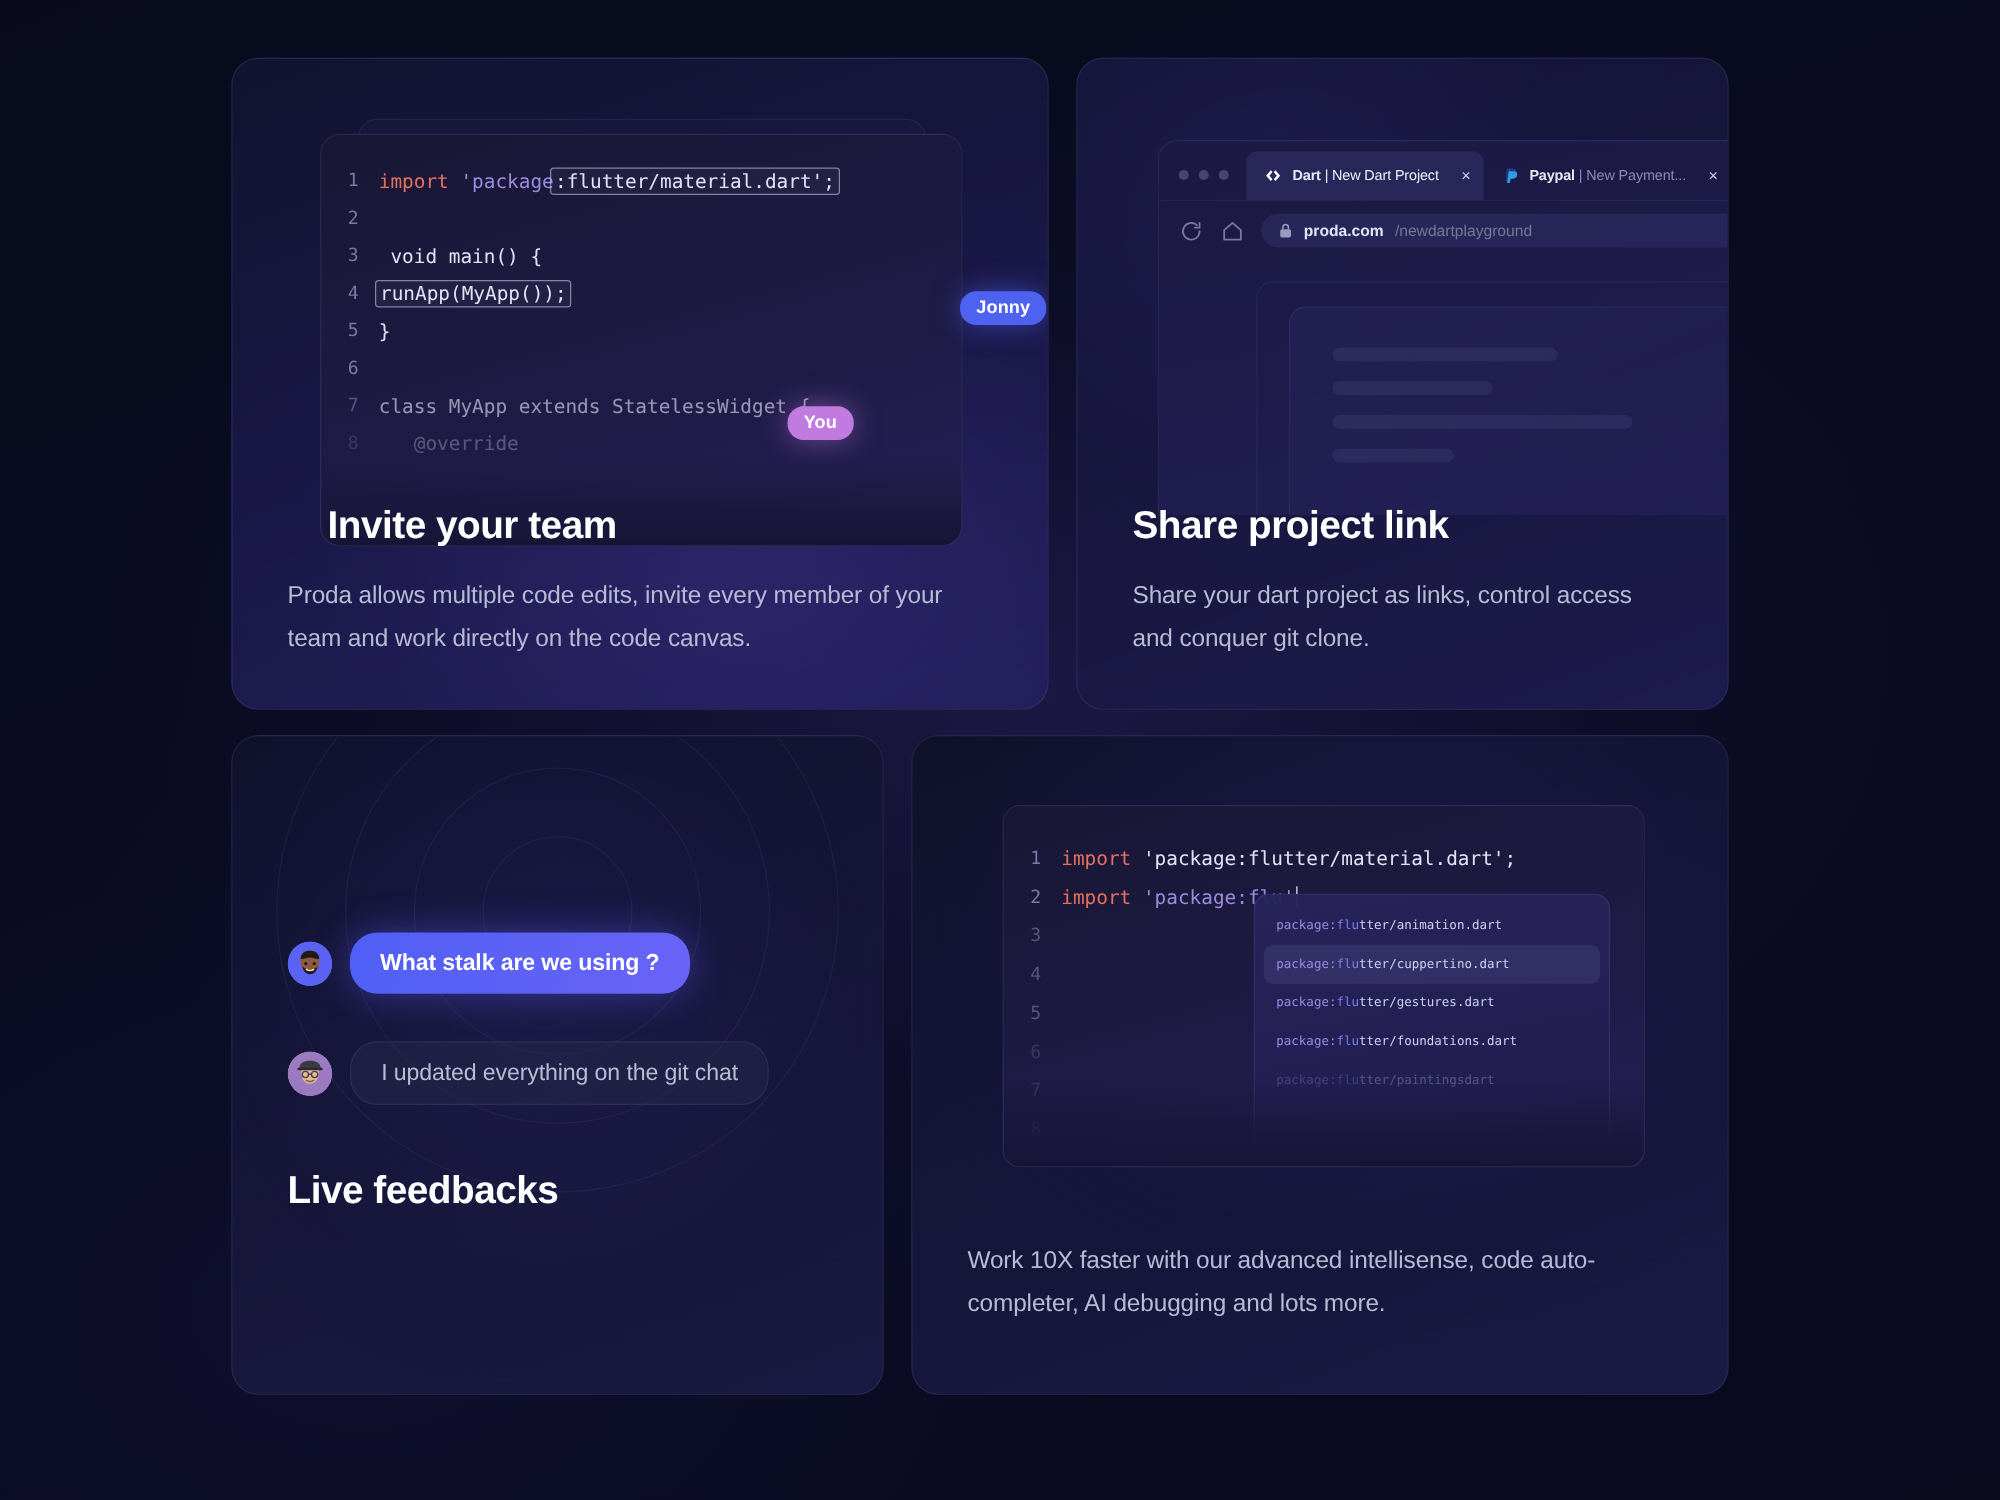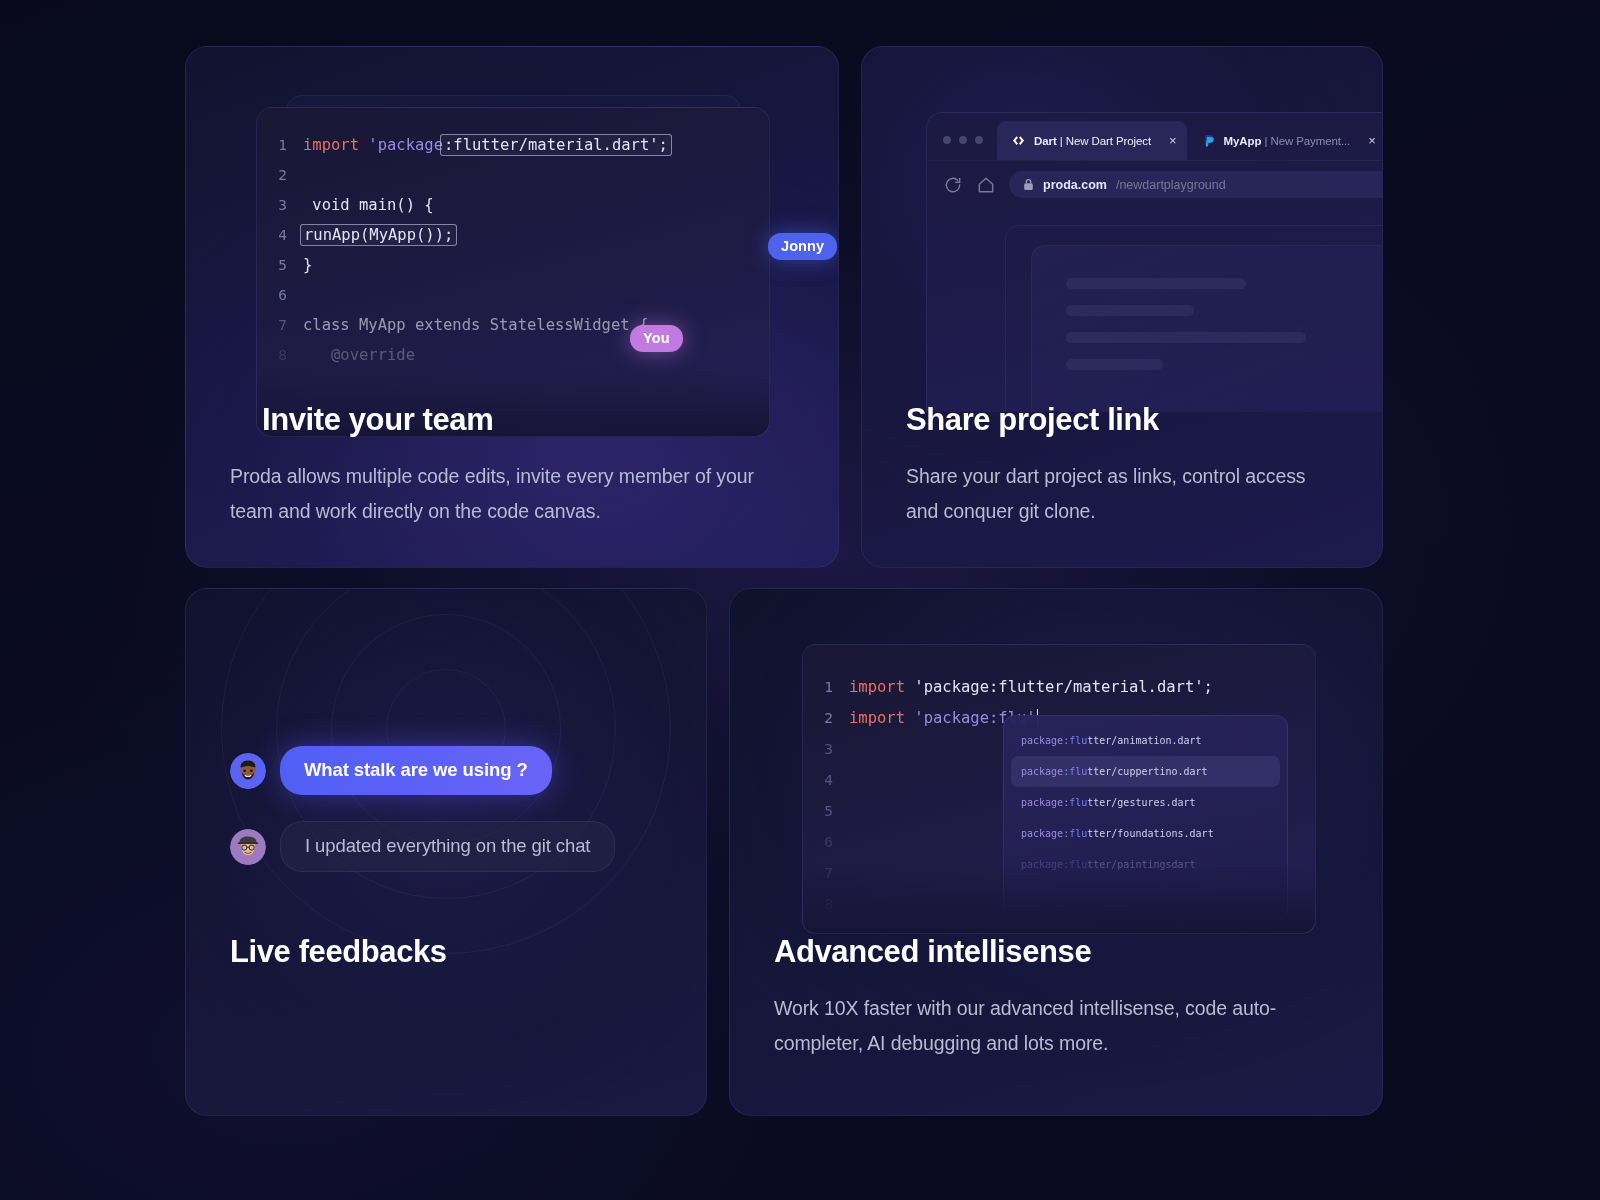--- a/index.html
+++ b/index.html
@@ -375,21 +375,21 @@
             </svg>
             <span class="tab-title"><strong>Dart</strong><span> | New Dart Project</span></span>
             <span class="tab-close">×</span>
           </div>
 
           <div class="br-tab inactive">
             <svg class="favicon" viewBox="0 0 24 24">
               <path d="M7.2 3 h7.1 c3.6 0 5.6 1.9 5 5.2 c-0.6 3.4 -3.2 5.2 -6.8 5.2 h-2.4 l-1 5.6 h-3.6 Z" fill="#1b3a8c"></path>
               <path d="M9.6 6.3 h6.4 c3.3 0 5.1 1.8 4.5 4.9 c-0.6 3.2 -3 4.9 -6.3 4.9 h-2.2 l-1 5.4 h-3.4 Z" fill="#2d9fe0"></path>
             </svg>
-            <span class="tab-title"><strong>MyApp</strong><span> | New Payment...</span></span>
+            <span class="tab-title"><strong>Paypal</strong><span> | New Payment...</span></span>
             <span class="tab-close">×</span>
           </div>
         </div>
 
         <div class="br-urlrow">
           <svg class="br-icon" viewBox="0 0 24 24" fill="none" stroke="#c7c8e2" stroke-width="1.7" stroke-linecap="round">
             <path d="M20 12 a8 8 0 1 1 -2.6 -5.9"></path>
             <path d="M20 4 v4.6 h-4.6"></path>
           </svg>
           <svg class="br-icon" viewBox="0 0 24 24" fill="none" stroke="#c7c8e2" stroke-width="1.7" stroke-linejoin="round">
@@ -439,21 +439,21 @@
             <path d="M10.5 14 c0 -4.4 3.3 -6.5 7.5 -6.5 s7.5 2.1 7.5 6.5 c-2.1 0.9 -4.6 -1 -7.5 -1 s-5.4 1.9 -7.5 1 z" fill="#241a14"></path>
             <circle cx="14.6" cy="17.8" r="1.25" fill="#1c1410"></circle>
             <circle cx="21.4" cy="17.8" r="1.25" fill="#1c1410"></circle>
             <path d="M11.8 20 q1.4 6.4 6.2 6.4 q4.8 0 6.2 -6.4 q-2.4 2.6 -6.2 2.6 q-3.8 0 -6.2 -2.6 z" fill="#241a14"></path>
             <path d="M15.2 22.6 q2.8 1.6 5.6 0" stroke="#f2e3d8" stroke-width="1.3" fill="none" stroke-linecap="round"></path>
           </svg>
         </div>
         <div class="bubble accent">What stalk are we using ?</div>
       </div>
 
-      <div class="msg-row" style="left:44px; top:232px;">
+      <div class="msg-row" style="left:44px; top:244px;">
         <div class="avatar">
           <svg viewBox="0 0 36 36" width="36" height="36">
             <circle cx="18" cy="18" r="18" fill="#9b7ac0"></circle>
             <path d="M18 10 c4.6 0 7 3 7 7.4 c0 4.8 -3.1 8.6 -7 8.6 s-7 -3.8 -7 -8.6 c0 -4.4 2.4 -7.4 7 -7.4 z" fill="#e8b894"></path>
             <path d="M9.5 13.5 c0 -4.2 3.8 -6 8.5 -6 s8.5 1.8 8.5 6 c0 0.9 -0.4 1.3 -1 1.3 h-15 c-0.6 0 -1 -0.4 -1 -1.3 z" fill="#3a3a46"></path>
             <rect x="7.8" y="13.2" width="20.4" height="1.9" rx="0.9" fill="#2c2c36"></rect>
             <circle cx="14.3" cy="18.6" r="2.5" fill="none" stroke="#42424f" stroke-width="1.1"></circle>
             <circle cx="21.7" cy="18.6" r="2.5" fill="none" stroke="#42424f" stroke-width="1.1"></circle>
             <path d="M16.8 18.4 h2.4" stroke="#42424f" stroke-width="1.1"></path>
             <path d="M15 23.3 q3 2 6 0" stroke="#8a5b42" stroke-width="1.2" fill="none" stroke-linecap="round"></path>
@@ -511,18 +511,17 @@
             <span class="il-pkg">package:</span><span class="il-match">flu</span><span>tter/foundations.dart</span>
           </div>
           <div class="il-item dim">
             <span class="il-pkg">package:</span><span class="il-match">flu</span><span>tter/paintingsdart</span>
           </div>
         </div>
 
         <div class="editor-fade"></div>
       </div>
 
-      <div class="card-title" style="left:44px; top:345px;">Advanced intellisense</div>
       <div class="card-desc" style="left:44px; top:402px; width:560px;">Work 10X faster with our advanced intellisense, code auto-completer, AI debugging and lots more.</div>
     </div>
 
   </div>
 </div>
 
 </body></html>

